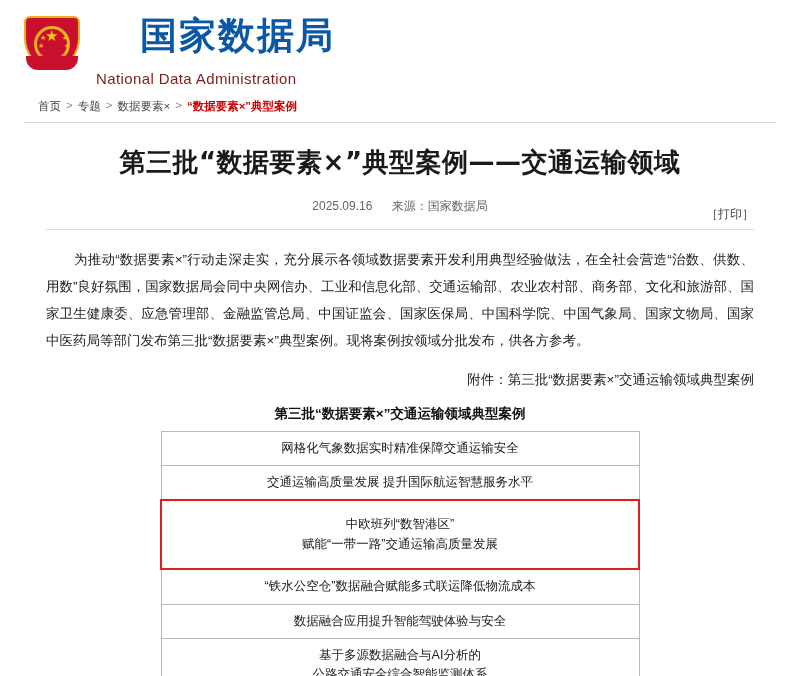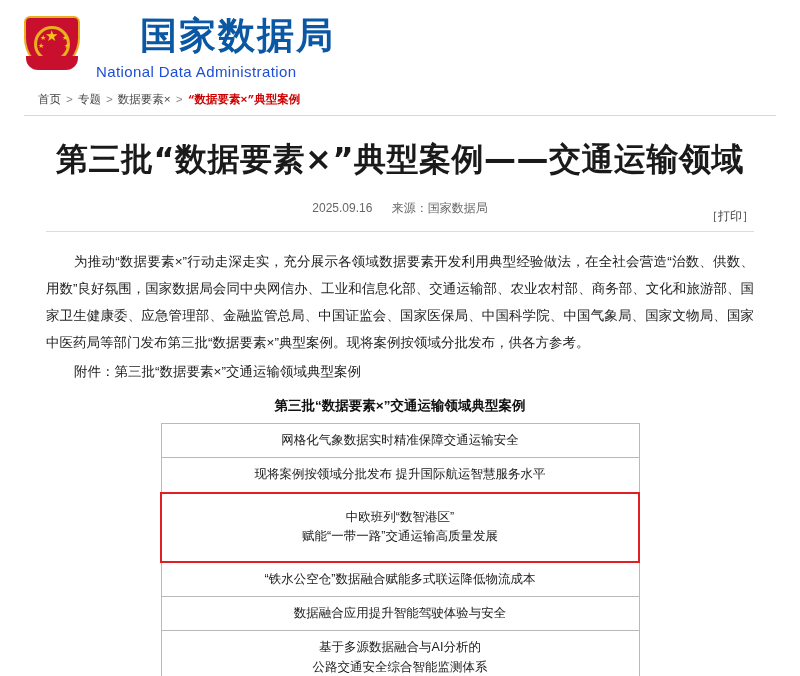--- a/index.html
+++ b/index.html
@@ -76,52 +76,51 @@
     font-size: 37px;
     font-weight: bold;
     color: #0a57a4;
     letter-spacing: 2px;
     line-height: 1.1;
     font-family: "DejaVu Sans", "Liberation Sans", sans-serif;
     margin-left: 44px;
   }
   .en-title {
     font-size: 15px;
-    color: #1d4ed8;
+    color: #7f1d1d;
     letter-spacing: .4px;
-    margin-top: 6px;
+    margin-top: 13px;
   }
 
   
   .breadcrumb {
     margin: 12px 0 0 38px;
     font-size: 11.5px;
     color: #444;
     display: flex;
-    align-items: center;
+    align-items: flex-start;
     gap: 5px;
     white-space: nowrap;
-    font-family: Liberation Mono, monospace;
   }
   .breadcrumb a { color: #444; text-decoration: none; }
   .breadcrumb .sep { color: #888; }
   .breadcrumb .current { color: #c00; font-weight: bold; }
 
   .rule {
     margin: 8px 24px 0 24px;
     border-top: 1px solid #d8d8d8;
   }
 
   
   .article {
     padding: 0 46px;
   }
   .doc-title {
     text-align: center;
-    font-size: 32px;
+    font-size: 26px;
     font-weight: bold;
     color: #1a1a1a;
     margin: 22px 0 0 0;
     letter-spacing: .5px;
     font-family: "DejaVu Sans", "Liberation Sans", sans-serif;
   }
   .meta {
     position: relative;
     text-align: center;
     font-size: 12px;
@@ -150,21 +149,22 @@
     text-indent: 0;
   }
   .body-text p { margin: 0; }
   .p-indent { text-indent: 28px; }
 
   .attach-line {
     font-size: 13.5px;
     line-height: 2.0;
     color: #222;
     text-indent: 28px;
-    margin-top: 2px;
+    margin-top: 12px;
+    text-align: right;
   }
 
   
   .table-title {
     text-align: center;
     font-size: 13.5px;
     font-weight: bold;
     margin: 12px 0 8px 0;
     color: #111;
   }
@@ -240,21 +240,21 @@
     <div class="attach-line">附件：第三批“数据要素×”交通运输领域典型案例</div>
 
     <div class="table-title">第三批“数据要素×”交通运输领域典型案例</div>
 
     <table class="case-table">
       <tbody>
         <tr>
           <td>网格化气象数据实时精准保障交通运输安全</td>
         </tr>
         <tr>
-          <td>现将案例按领域分批发布 提升国际航运智慧服务水平</td>
+          <td>交通运输高质量发展 提升国际航运智慧服务水平</td>
         </tr>
         <tr class="highlight">
           <td>
             <div>中欧班列“数智港区”</div>
             <div>赋能“一带一路”交通运输高质量发展</div>
           </td>
         </tr>
         <tr>
           <td>“铁水公空仓”数据融合赋能多式联运降低物流成本</td>
         </tr>

